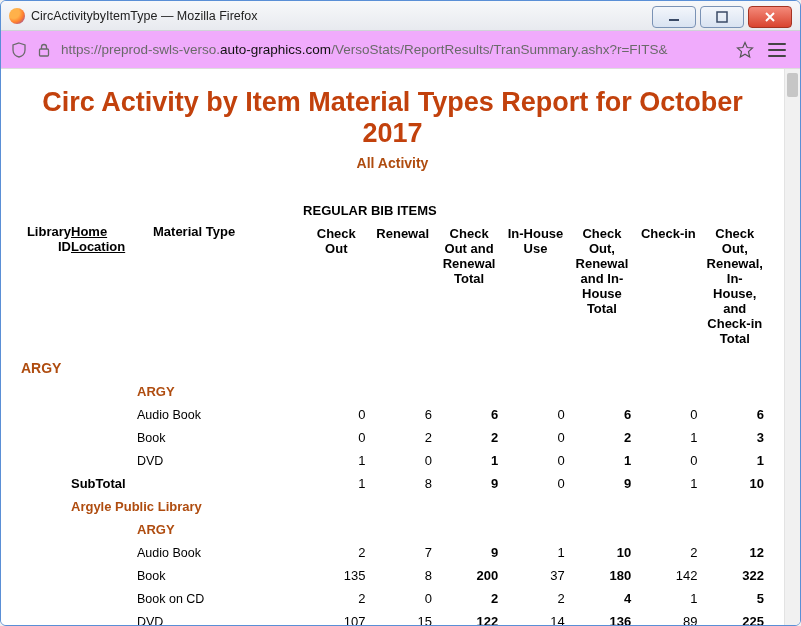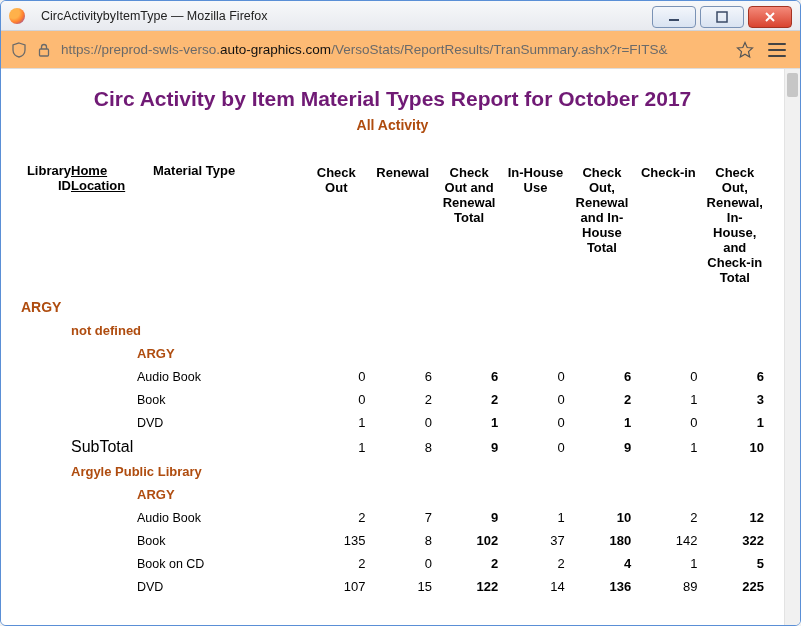--- a/index.html
+++ b/index.html
@@ -17,39 +17,39 @@
   
   .titlebar {
     display: flex;
     align-items: center;
     justify-content: space-between;
     height: 30px;
     background: linear-gradient(to bottom, #f7f8fa, #e8eaef);
     border-bottom: 1px solid #d0d3d9;
     padding-left: 8px;
   }
-  .titlebar .left { display:flex; align-items:center; gap:16px; }
+  .titlebar .left { display:flex; align-items:center; gap:6px; }
   .titlebar .ff-icon {
     width:16px; height:16px; border-radius:50%;
     background: radial-gradient(circle at 30% 30%, #ffb14a 35%, #ff7e2e 60%, #6c3bd0 100%);
   }
   .titlebar .title { font-size:12.5px; color:#222; }
   .winbtns { display:flex; }
   .winbtn {
     width:44px; height:22px; margin-top:3px; margin-right:4px;
     border:1px solid #7a92b5; border-radius:4px;
     background: linear-gradient(to bottom,#f3f6fb,#d9e3f1);
     display:flex; align-items:center; justify-content:center;
   }
   .winbtn.red { background: linear-gradient(to bottom,#f48a7a,#d9442f); border-color:#a53322; color:#fff; margin-right:8px;}
   .winbtn svg { display:block; }
   
   .toolbar {
     display:flex; align-items:center; gap:10px;
-    height:38px; background:#fdba74; border-bottom:1px solid #ddd;
+    height:38px; background:#f0abfc; border-bottom:1px solid #ddd;
     padding:0 10px;
   }
   .shield { width:16px; height:16px; position:relative; }
   .shield svg { display:block; }
   .lock { width:14px; height:14px; }
   .urlbar {
     flex:1; display:flex; align-items:center;
     color:#6a6a6a; font-size:13.5px; white-space:nowrap; overflow:hidden;
   }
   .urlbar .domain { color:#111; }
@@ -68,38 +68,38 @@
   }
   .scrollbar {
     position:absolute; right:0; top:0; bottom:0; width:16px;
     background:#f1f1f1; border-left:1px solid #e3e3e3;
   }
   .scrollthumb {
     position:absolute; left:2px; right:2px; top:4px; height:24px;
     background:#c6c6c6; border-radius:2px;
   }
   h1.report-title {
-    text-align:center; color:#701a75; font-size:21px; font-weight:700;
+    text-align:center; color:#c2410c; font-size:27px; font-weight:700;
     margin:0 0 6px 0;
   }
   .subtitle { text-align:center; color:#af4c0f; font-weight:700; font-size:14px; margin-bottom:30px; }
   table.rep {
     width:100%; border-collapse:collapse; font-size:13px; color:#000;
   }
   table.rep th {
     font-weight:700; vertical-align:top; padding:2px 4px;
   }
   table.rep th.left { text-align:left; }
   table.rep td { padding:4px 4px; text-align:right; }
   table.rep td.lbl { text-align:left; }
   .libid { color:#af4c0f; font-weight:700; font-size:14px; }
   .loc { color:#af4c0f; font-weight:700; font-size:13px; padding-left:50px; display:block; }
   .type-head { color:#af4c0f; font-weight:700; font-size:13px; padding-left:116px; display:block; }
   .mat { padding-left:116px; display:block; font-size:12.5px; }
-  .subtotal-lbl { font-weight:400; padding-left:50px; display:block; font-size:16px; }
+  .subtotal-lbl { font-weight:700; padding-left:50px; display:block; font-size:13px; }
   td.bold { font-weight:700; }
   .row td { border:0; }
   .sp td { height:6px; }
   
   col.c-lbl { width: 280px; }
   col.c-num { width: 65px; }
 </style>
 </head>
 <body>
 
@@ -167,20 +167,30 @@
           <col class="c-num">
           <col class="c-num">
           <col class="c-num">
         <col class="c-num">
           <col class="c-num">
           <col class="c-num">
           <col class="c-num">
       </colgroup>
 
       <tbody>
+          <tr>
+        <th class="left" style="padding-bottom:0">
+          <div style="display:flex; gap:8px; align-items:flex-start">
+            
+          </div>
+        </th>
+        <th colspan="7" class="left" style="text-align:left; padding-left:0; padding-bottom:6px;">
+          <span>REGULAR BIB ITEMS</span>
+        </th>
+      </tr>
 
       <tr>
         <th class="left" style="vertical-align:top; padding-top:0;">
           <div style="display:flex; align-items:flex-start;">
             <div style="width:50px; text-align:right;">
               <span>Library ID</span>
             </div>
             <div style="width:66px; text-align:left;text-decoration:underline;">
               <span>Home Location</span>
             </div>
@@ -201,109 +211,104 @@
       <tr class="sp">
             <td colspan="8"></td>
           </tr>
 
       <tr class="row">
             <td class="lbl" colspan="8"><span class="libid">ARGY</span></td>
           </tr>
 
       <tr class="row">
             <td class="lbl" colspan="8">
-              <span class="loc">not defined</span>
+              <span class="type-head">ARGY</span>
+            </td>
+          </tr>
+
+      <tr class="row">
+        <td class="lbl">
+              <span class="mat">Audio Book</span>
+            </td>
+        <td>0</td>
+        <td>6</td>
+        <td class="bold">6</td>
+        <td>0</td>
+        <td class="bold">6</td>
+        <td>0</td>
+        <td class="bold">6</td>
+      </tr>
+      <tr class="row">
+        <td class="lbl">
+              <span class="mat">Book</span>
+            </td>
+        <td>0</td>
+        <td>2</td>
+        <td class="bold">2</td>
+        <td>0</td>
+        <td class="bold">2</td>
+        <td>1</td>
+        <td class="bold">3</td>
+      </tr>
+      <tr class="row">
+        <td class="lbl">
+              <span class="mat">DVD</span>
+            </td>
+        <td>1</td>
+        <td>0</td>
+        <td class="bold">1</td>
+        <td>0</td>
+        <td class="bold">1</td>
+        <td>0</td>
+        <td class="bold">1</td>
+      </tr>
+
+      <tr class="row">
+        <td class="lbl">
+              <span class="subtotal-lbl">SubTotal</span>
+            </td>
+        <td>1</td>
+        <td>8</td>
+        <td class="bold">9</td>
+        <td>0</td>
+        <td class="bold">9</td>
+        <td>1</td>
+        <td class="bold">10</td>
+      </tr>
+
+      <tr class="row">
+            <td class="lbl" colspan="8">
+              <span class="loc">Argyle Public Library</span>
             </td>
           </tr>
       <tr class="row">
             <td class="lbl" colspan="8">
               <span class="type-head">ARGY</span>
             </td>
           </tr>
 
       <tr class="row">
         <td class="lbl">
               <span class="mat">Audio Book</span>
             </td>
-        <td>0</td>
-        <td>6</td>
-        <td class="bold">6</td>
-        <td>0</td>
-        <td class="bold">6</td>
-        <td>0</td>
-        <td class="bold">6</td>
-      </tr>
-      <tr class="row">
-        <td class="lbl">
-              <span class="mat">Book</span>
-            </td>
-        <td>0</td>
-        <td>2</td>
-        <td class="bold">2</td>
-        <td>0</td>
-        <td class="bold">2</td>
-        <td>1</td>
-        <td class="bold">3</td>
-      </tr>
-      <tr class="row">
-        <td class="lbl">
-              <span class="mat">DVD</span>
-            </td>
-        <td>1</td>
-        <td>0</td>
-        <td class="bold">1</td>
-        <td>0</td>
-        <td class="bold">1</td>
-        <td>0</td>
-        <td class="bold">1</td>
-      </tr>
-
-      <tr class="row">
-        <td class="lbl">
-              <span class="subtotal-lbl">SubTotal</span>
-            </td>
-        <td>1</td>
-        <td>8</td>
-        <td class="bold">9</td>
-        <td>0</td>
-        <td class="bold">9</td>
-        <td>1</td>
-        <td class="bold">10</td>
-      </tr>
-
-      <tr class="row">
-            <td class="lbl" colspan="8">
-              <span class="loc">Argyle Public Library</span>
-            </td>
-          </tr>
-      <tr class="row">
-            <td class="lbl" colspan="8">
-              <span class="type-head">ARGY</span>
-            </td>
-          </tr>
-
-      <tr class="row">
-        <td class="lbl">
-              <span class="mat">Audio Book</span>
-            </td>
         <td>2</td>
         <td>7</td>
         <td class="bold">9</td>
         <td>1</td>
         <td class="bold">10</td>
         <td>2</td>
         <td class="bold">12</td>
       </tr>
       <tr class="row">
         <td class="lbl">
               <span class="mat">Book</span>
             </td>
         <td>135</td>
         <td>8</td>
-        <td class="bold">102</td>
+        <td class="bold">200</td>
         <td>37</td>
         <td class="bold">180</td>
         <td>142</td>
         <td class="bold">322</td>
       </tr>
       <tr class="row">
         <td class="lbl">
               <span class="mat">Book on CD</span>
             </td>
         <td>2</td>

